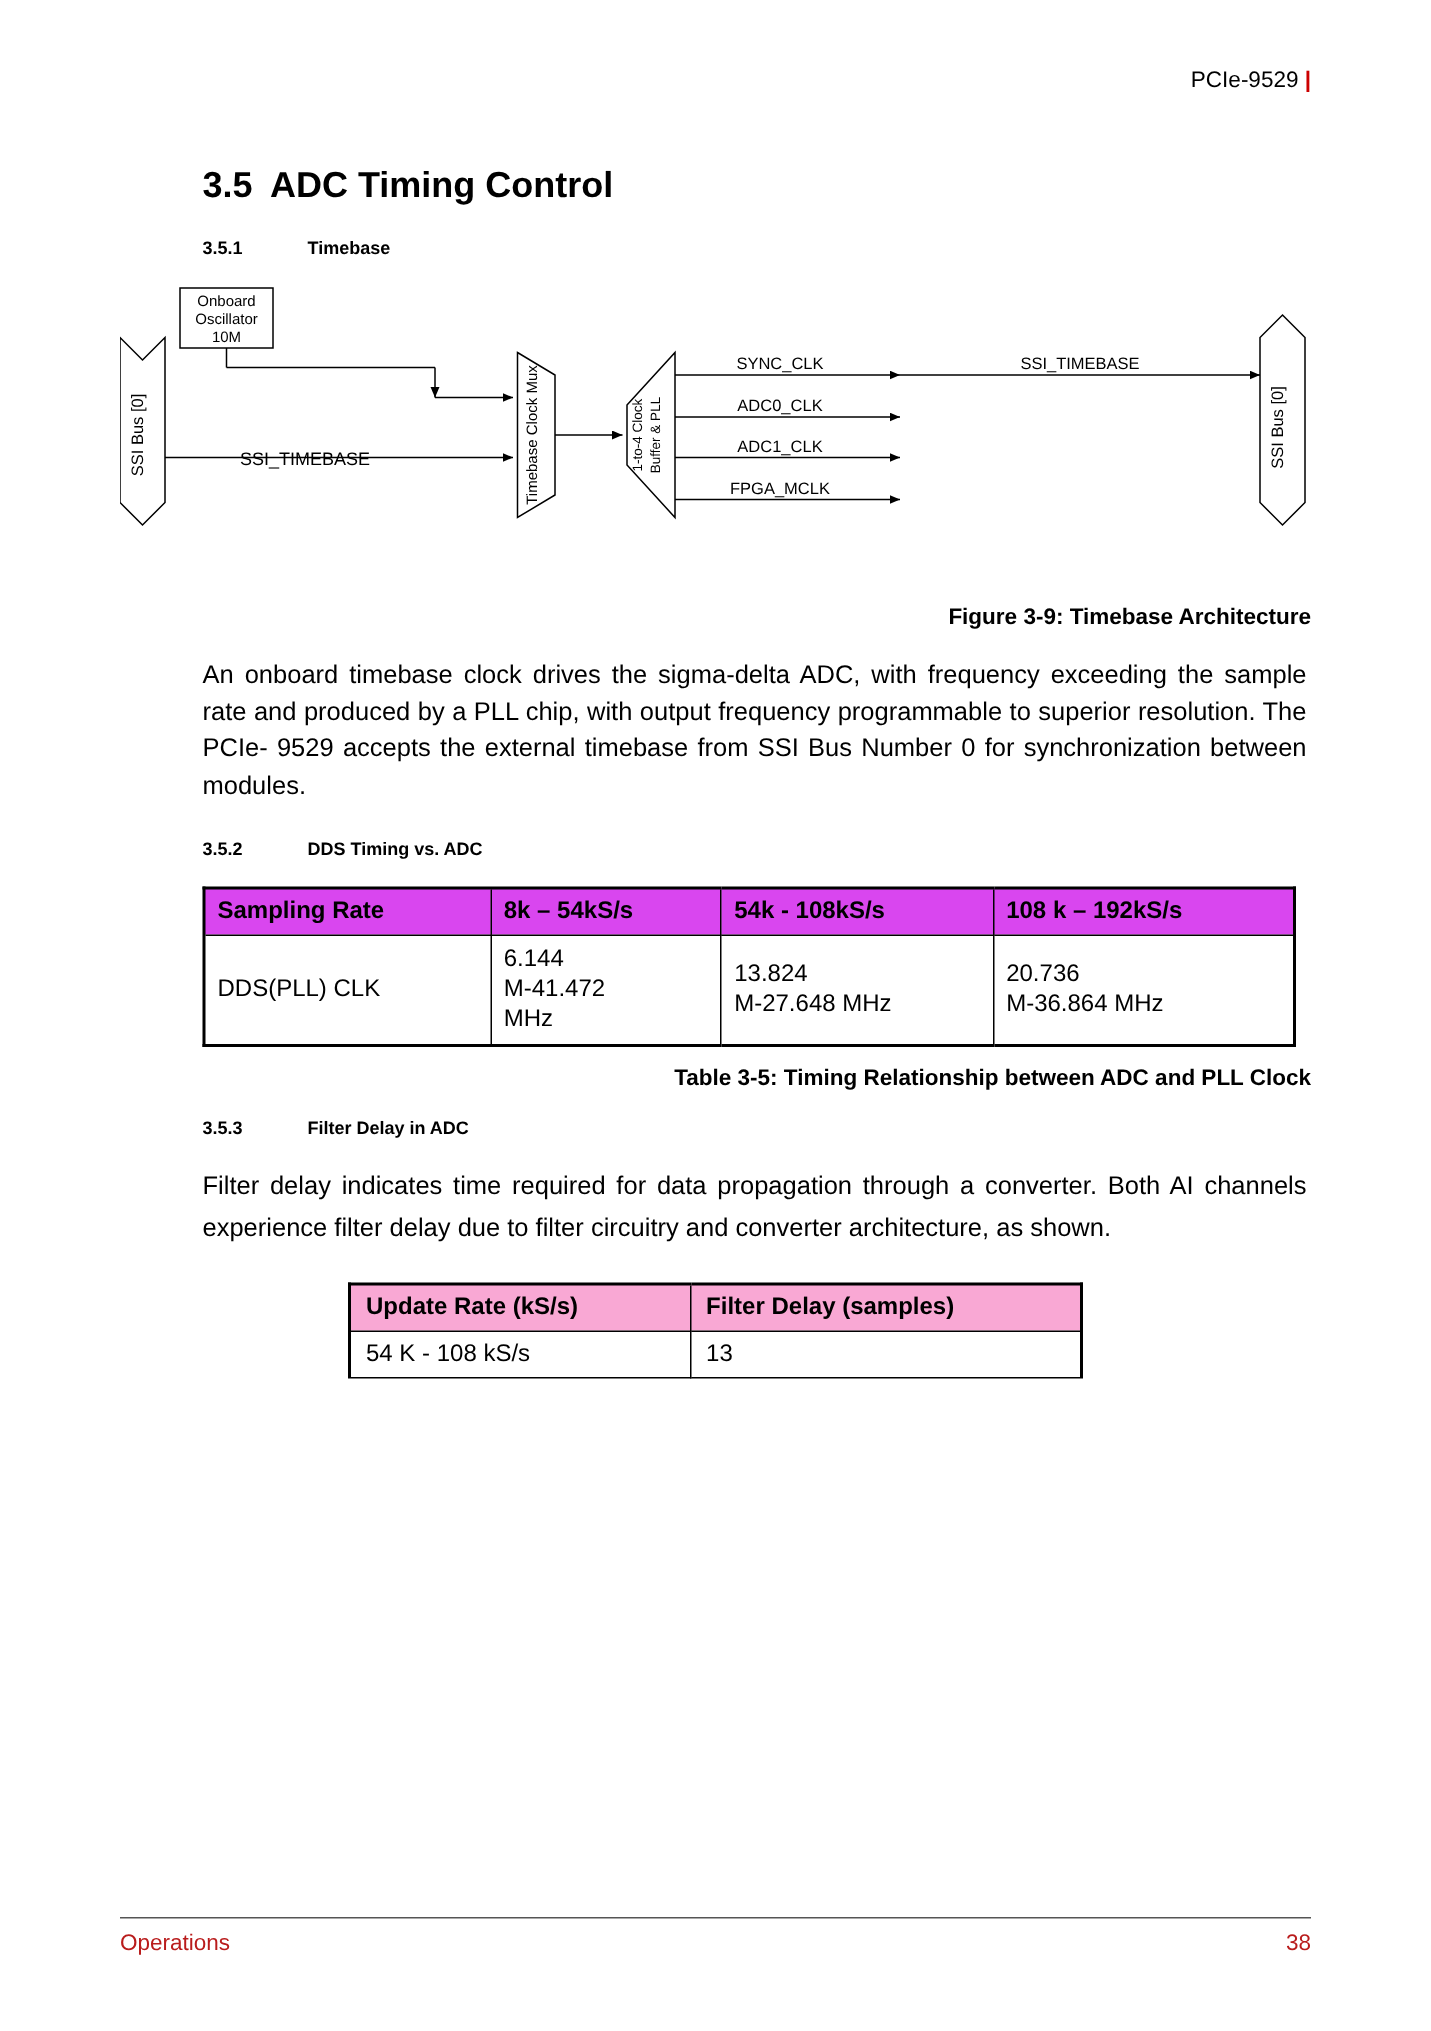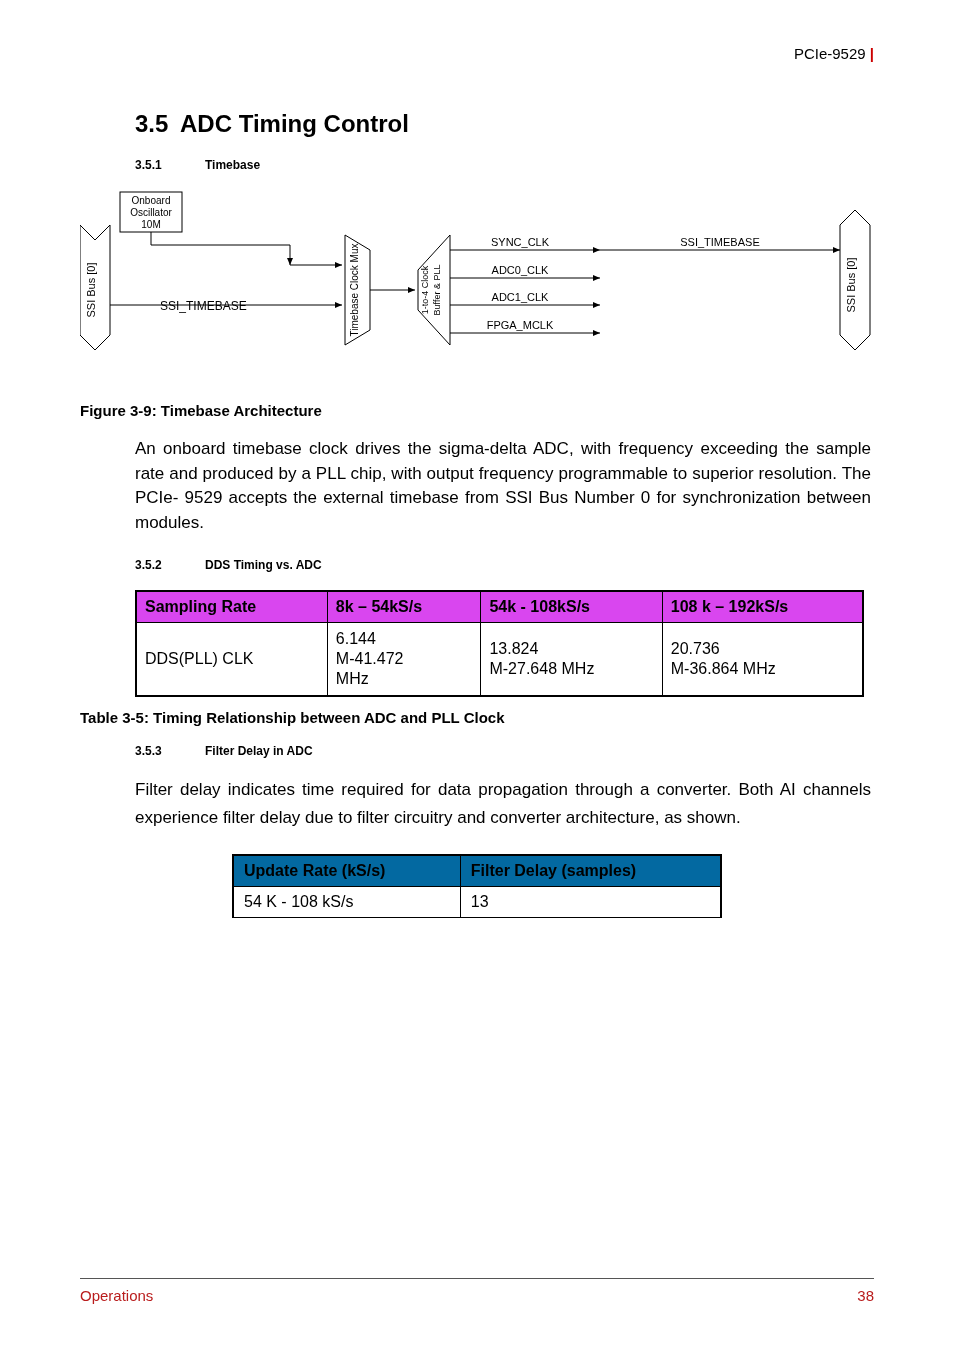--- a/index.html
+++ b/index.html
@@ -32,21 +32,21 @@
     font-weight: bold;
     margin-bottom: 18px;
     margin-left: 55px;
   }
   .h3 .num { display: inline-block; width: 70px; }
   .diagram-container {
     width: 100%;
     margin-bottom: 18px;
   }
   .figure-caption, .table-caption {
-    text-align: left;
+    text-align: right;
     font-size: 15px;
     font-weight: bold;
     margin-bottom: 18px;
   }
   .body-text {
     font-size: 17px;
     line-height: 1.45;
     margin-left: 55px;
     margin-right: 3px;
     margin-bottom: 22px;
@@ -83,21 +83,21 @@
     margin: 0 auto 30px auto;
     font-size: 16px;
     width: 490px;
   }
   table.filter th, table.filter td {
     border: 1px solid #000;
     padding: 6px 10px;
     text-align: left;
   }
   table.filter th {
-    background: #0369a1;
+    background: #f9a8d4;
     font-weight: bold;
     border-top: 2.5px solid #000;
     border-bottom: 1.5px solid #000;
   }
   table.filter th:first-child, table.filter td:first-child { border-left: 2.5px solid #000; }
   table.filter th:last-child, table.filter td:last-child { border-right: 2.5px solid #000; }
 
   .footer {
     position: absolute;
     bottom: 50px;

